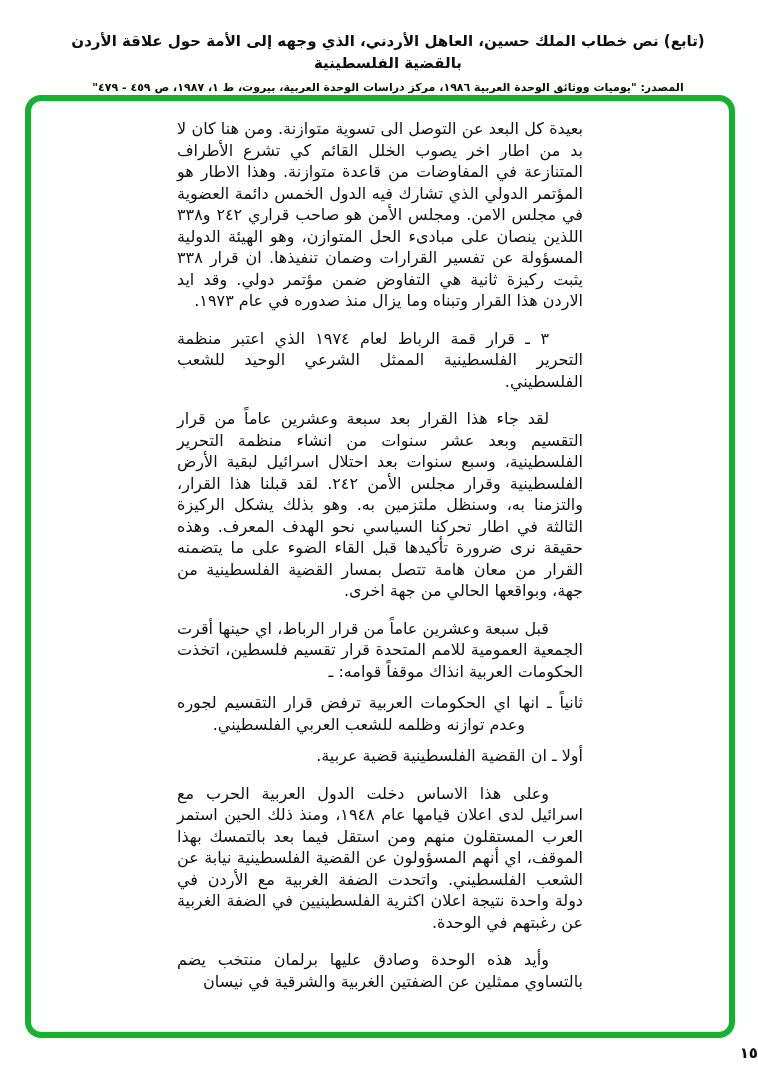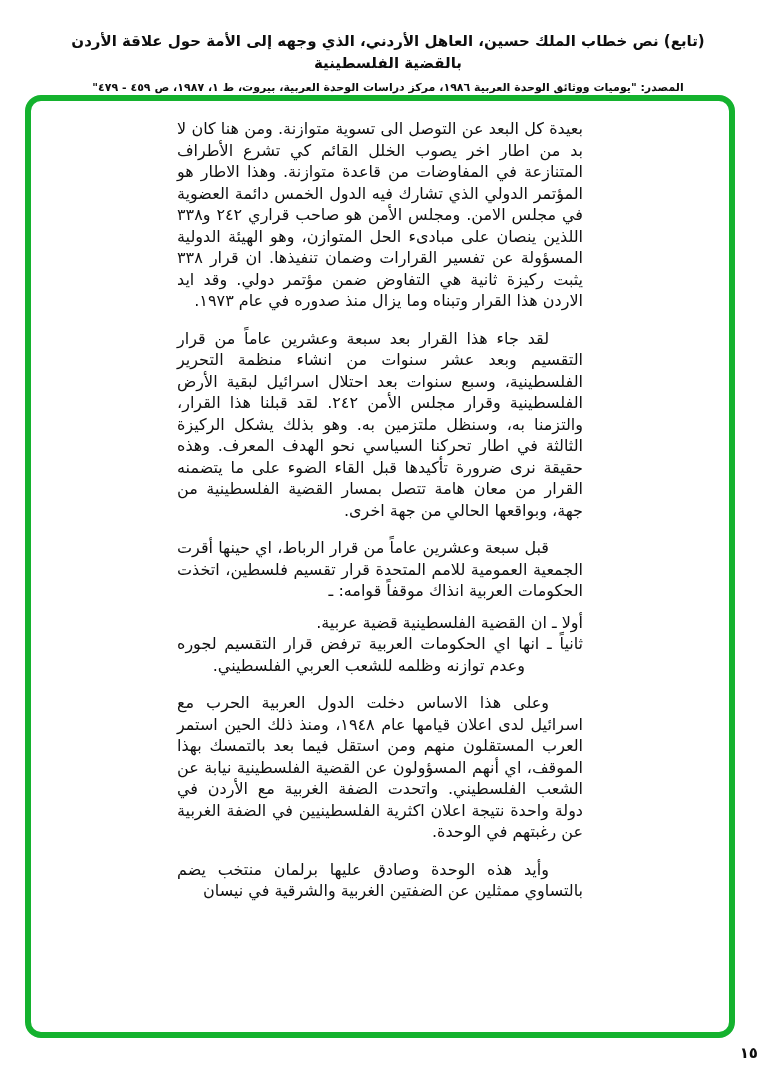--- a/index.html
+++ b/index.html
@@ -68,22 +68,23 @@
 <body>
 
 <div class="header">
   <div class="doc-title">(تابع) نص خطاب الملك حسين، العاهل الأردني، الذي وجهه إلى الأمة حول علاقة الأردن بالقضية الفلسطينية</div>
   <div class="doc-source">المصدر: "يوميات ووثائق الوحدة العربية ١٩٨٦، مركز دراسات الوحدة العربية، بيروت، ط ١، ١٩٨٧، ص ٤٥٩ - ٤٧٩"</div>
 </div>
 
 <div class="frame">
   <div class="textcol">
     <p>بعيدة كل البعد عن التوصل الى تسوية متوازنة. ومن هنا كان لا بد من اطار اخر يصوب الخلل القائم كي تشرع الأطراف المتنازعة في المفاوضات من قاعدة متوازنة. وهذا الاطار هو المؤتمر الدولي الذي تشارك فيه الدول الخمس دائمة العضوية في مجلس الامن. ومجلس الأمن هو صاحب قراري ٢٤٢ و٣٣٨ اللذين ينصان على مبادىء الحل المتوازن، وهو الهيئة الدولية المسؤولة عن تفسير القرارات وضمان تنفيذها. ان قرار ٣٣٨ يثبت ركيزة ثانية هي التفاوض ضمن مؤتمر دولي. وقد ايد الاردن هذا القرار وتبناه وما يزال منذ صدوره في عام ١٩٧٣.</p>
+    <p class="indent">٣ ـ قرار قمة الرباط لعام ١٩٧٤ الذي اعتبر منظمة التحرير الفلسطينية الممثل الشرعي الوحيد للشعب الفلسطيني.</p>
     <p class="indent">لقد جاء هذا القرار بعد سبعة وعشرين عاماً من قرار التقسيم وبعد عشر سنوات من انشاء منظمة التحرير الفلسطينية، وسبع سنوات بعد احتلال اسرائيل لبقية الأرض الفلسطينية وقرار مجلس الأمن ٢٤٢. لقد قبلنا هذا القرار، والتزمنا به، وسنظل ملتزمين به. وهو بذلك يشكل الركيزة الثالثة في اطار تحركنا السياسي نحو الهدف المعرف. وهذه حقيقة نرى ضرورة تأكيدها قبل القاء الضوء على ما يتضمنه القرار من معان هامة تتصل بمسار القضية الفلسطينية من جهة، وبواقعها الحالي من جهة اخرى.</p>
     <p class="indent">قبل سبعة وعشرين عاماً من قرار الرباط، اي حينها أقرت الجمعية العمومية للامم المتحدة قرار تقسيم فلسطين، اتخذت الحكومات العربية انذاك موقفاً قوامه: ـ</p>
+    <p class="hang end">ثانياً ـ انها اي الحكومات العربية ترفض قرار التقسيم لجوره وعدم توازنه وظلمه للشعب العربي الفلسطيني.</p>
     <p class="hang">أولا ـ ان القضية الفلسطينية قضية عربية.</p>
-    <p class="hang end">ثانياً ـ انها اي الحكومات العربية ترفض قرار التقسيم لجوره وعدم توازنه وظلمه للشعب العربي الفلسطيني.</p>
     <p class="indent">وعلى هذا الاساس دخلت الدول العربية الحرب مع اسرائيل لدى اعلان قيامها عام ١٩٤٨، ومنذ ذلك الحين استمر العرب المستقلون منهم ومن استقل فيما بعد بالتمسك بهذا الموقف، اي أنهم المسؤولون عن القضية الفلسطينية نيابة عن الشعب الفلسطيني. واتحدت الضفة الغربية مع الأردن في دولة واحدة نتيجة اعلان اكثرية الفلسطينيين في الضفة الغربية عن رغبتهم في الوحدة.</p>
     <p class="indent">وأيد هذه الوحدة وصادق عليها برلمان منتخب يضم بالتساوي ممثلين عن الضفتين الغربية والشرقية في نيسان</p>
   </div>
 </div>
 
 <div class="pagenum">١٥</div>
 
 </body></html>

